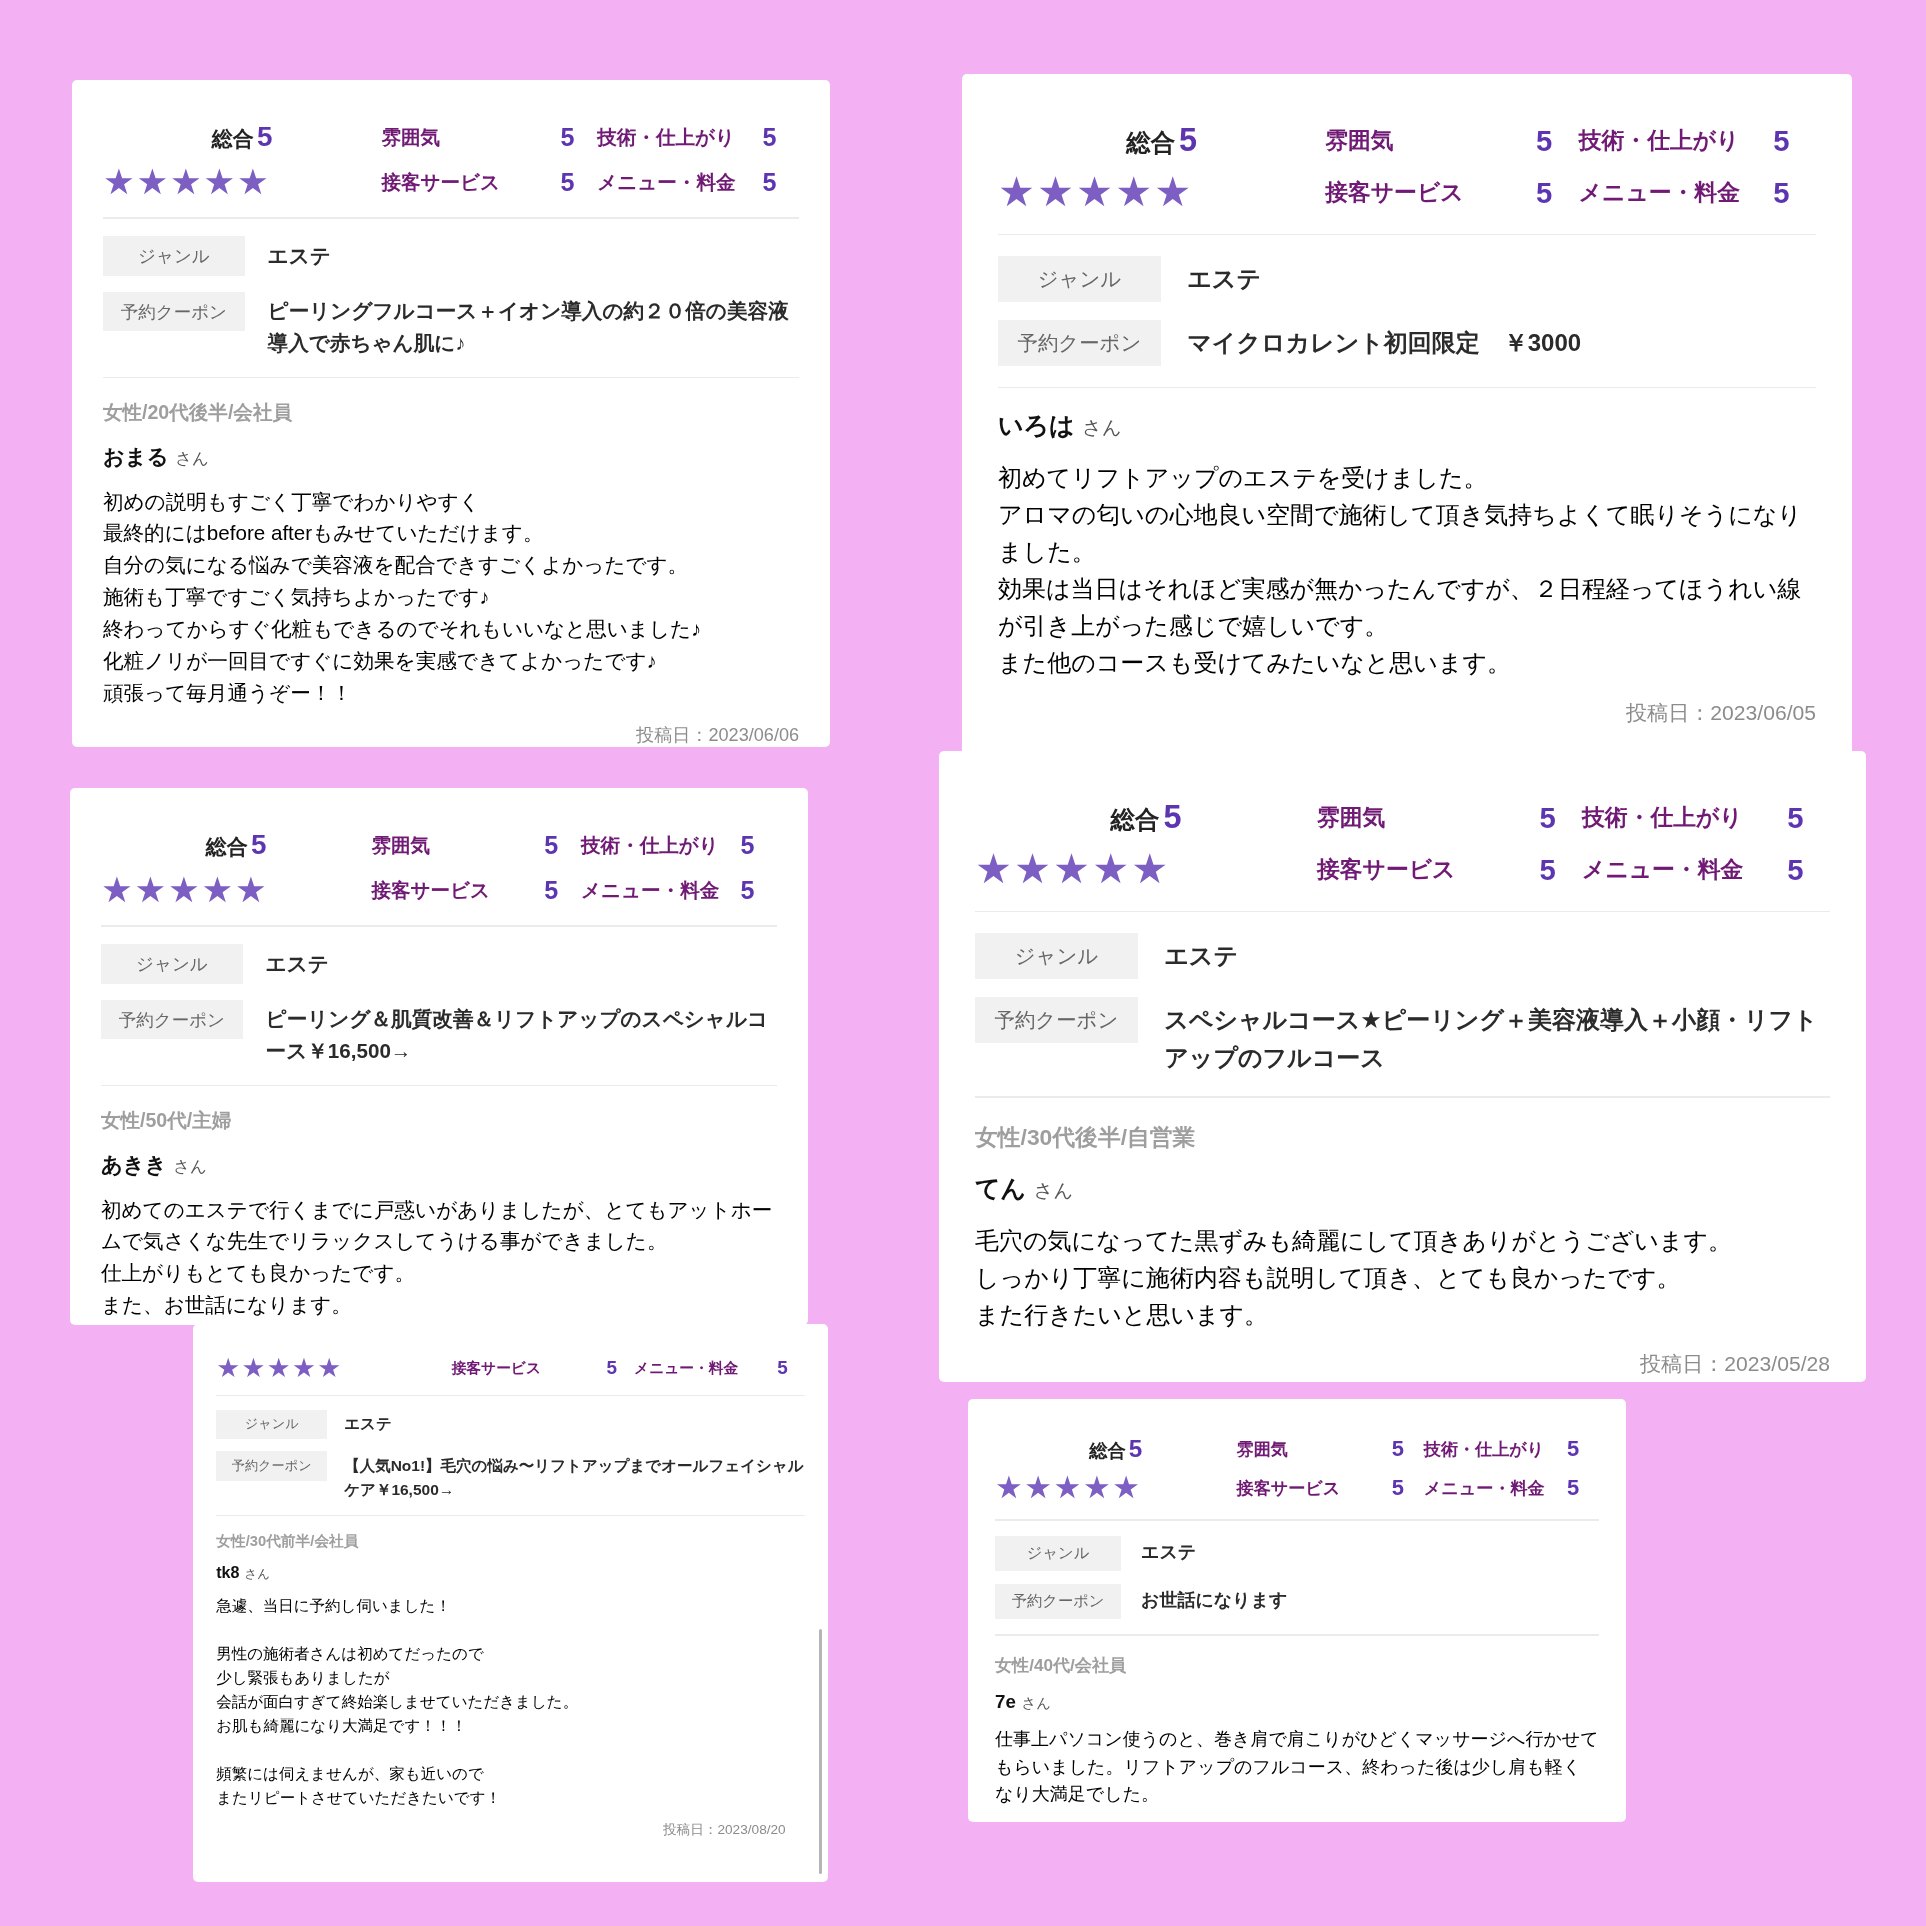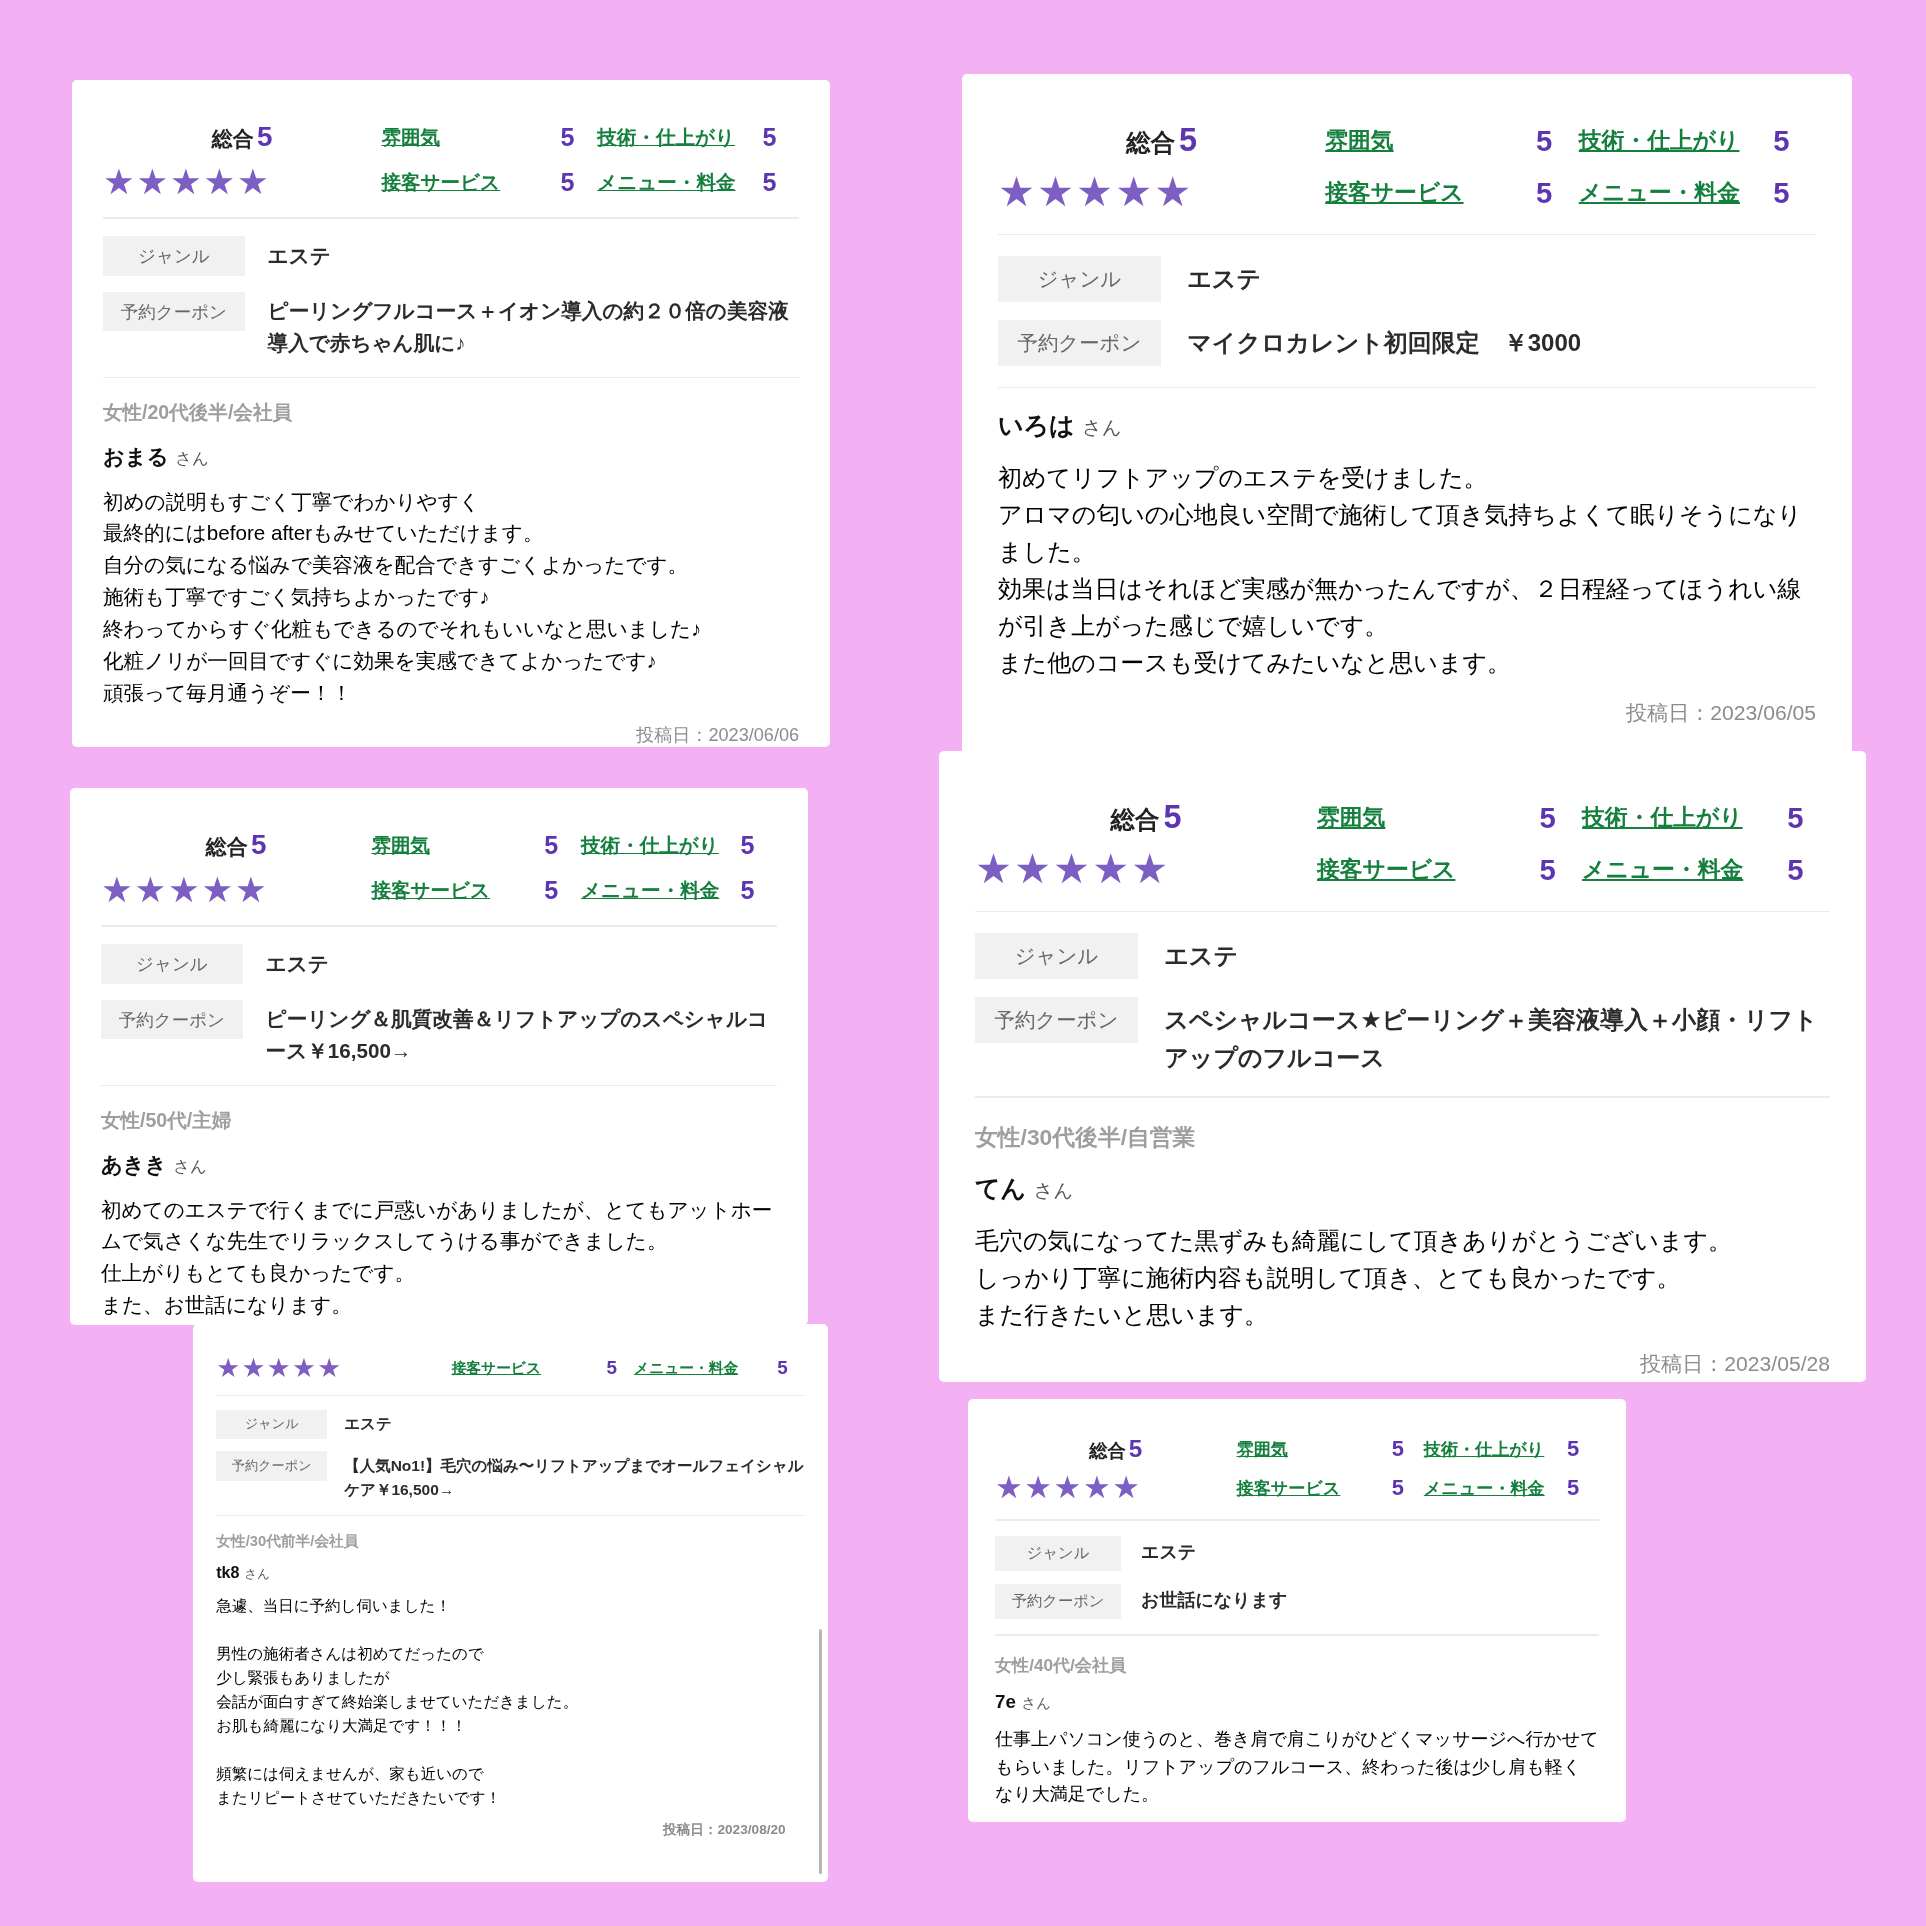--- a/index.html
+++ b/index.html
@@ -30,40 +30,40 @@
     display:grid;
     grid-template-columns:40% 31% 29%;
     row-gap:.55em;
     align-items:center;
     margin:.5em 0 .4em;
   }
   .overall-cell{text-align:center;}
   .olabel{font-weight:700;color:#222;font-size:1.02em;}
   .onum{font-weight:700;color:#5e35b1;font-size:1.35em;margin-left:.12em;}
   .kv{display:flex;justify-content:space-between;align-items:center;padding-right:1.1em;}
-  .klabel{font-weight:700;color:#15803d;font-size:.95em;text-decoration:underline;}
+  .klabel{font-weight:700;color:#701a75;font-size:.95em;}
   .knum{font-weight:700;color:#5e35b1;font-size:1.22em;}
   .stars-cell{line-height:1;}
   .star-row{color:#7d5ec2;font-size:1.72em;letter-spacing:.05em;line-height:1;}
   .divider{height:1.5px;background:#ebebeb;margin:.85em 0;}
   .meta-row{display:flex;align-items:flex-start;gap:1.1em;margin:.75em 0;}
   .badge{
     background:#f1f1f1;color:#666;
     flex:0 0 7.2em;width:7.2em;
     text-align:center;padding:.45em 8px;
     font-size:.85em;
   }
   .meta-value{font-weight:700;color:#2b2b2b;line-height:1.55;padding-top:.18em;}
   .demo{color:#9e9e9e;font-weight:700;margin:1.05em 0 .8em;font-size:.95em;}
   .name-row{margin:.8em 0 .7em;}
   .name{font-weight:700;color:#111;font-size:1.04em;}
   .suffix{color:#555;font-size:.8em;margin-left:.4em;}
   .review{color:#000000;line-height:1.55;white-space:pre-line;font-weight:500;}
   .posted{text-align:right;color:#8c8c8c;font-size:.88em;margin-top:.8em;}
-  #c5 .posted{padding-right:1.4em;font-weight:bold;}
+  #c5 .posted{padding-right:1.4em;}
   .sb{
     position:absolute;right:.4em;bottom:.5em;
     width:3px;height:44%;
     background:#b5b5b5;border-radius:1.5px;
   }
 </style>
 </head>
 <body>
 
 <div class="canvas">

